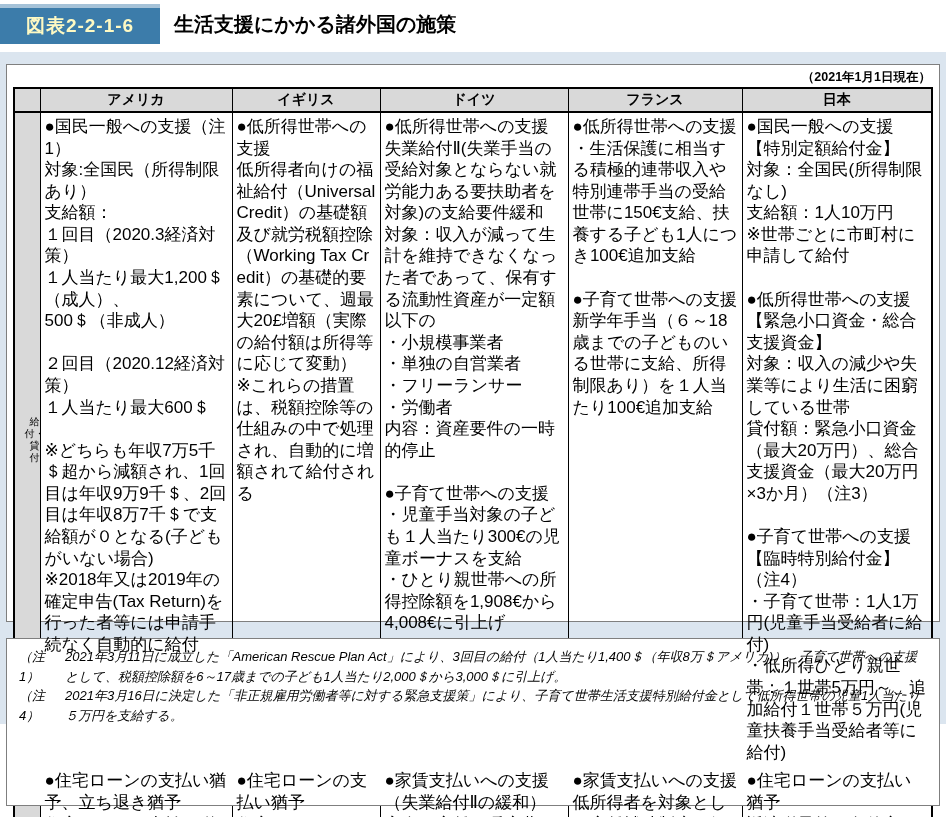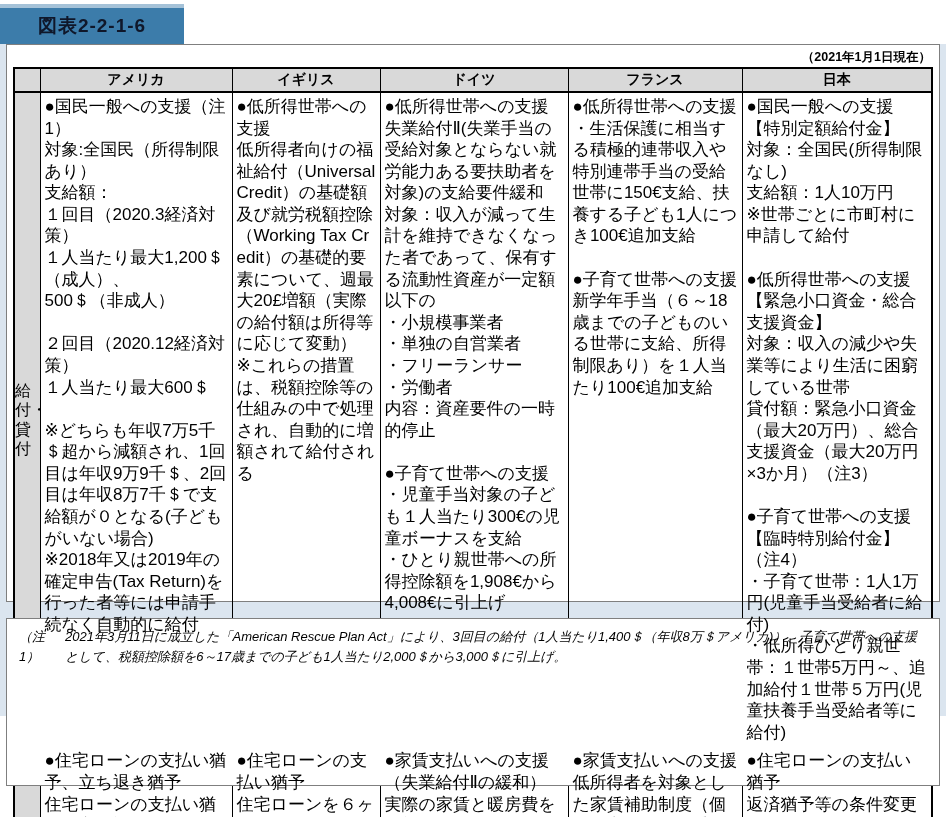--- a/index.html
+++ b/index.html
@@ -4,33 +4,33 @@
 <style>
   html,body{margin:0;padding:0;}
   body{
     width:946px;height:817px;overflow:hidden;background:#ffffff;
     font-family:"Liberation Sans","DejaVu Sans",sans-serif;
     color:#000;
   }
   
   .figure-header{display:flex;height:40px;margin-top:4px;}
   .figure-label{
-    width:184px;box-sizing:border-box;background:#3c7caa;color:#0f172a;
+    width:160px;box-sizing:border-box;background:#3c7caa;color:#fef9c3;
     border-top:4px solid #a5c2d8;
     display:flex;align-items:center;justify-content:center;
     font-weight:bold;font-size:19px;letter-spacing:1px;
   }
   .figure-title{
     flex:1;background:#fff;display:flex;align-items:center;
     padding-left:14px;font-weight:bold;font-size:20px;
   }
   
   .panel{
-    margin-top:0;background:#dbe5ef;height:672px;
-    box-sizing:border-box;padding:0 6px 0 6px;
+    margin-top:8px;background:#dbe5ef;height:672px;
+    box-sizing:border-box;padding:12px 6px 0 6px;
   }
   .white-box{
     background:#fff;border:1px solid #7f7f7f;box-sizing:border-box;
   }
   .table-box{height:558px;padding:2px 6px 0 6px;}
   .notes-box{margin-top:16px;height:168px;padding:8px 12px 0 12px;font-style:italic;}
   
   .date-note{
     text-align:right;font-weight:bold;font-size:12.5px;
     height:20px;line-height:20px;padding-right:2px;
@@ -39,22 +39,22 @@
   table.countries{
     width:100%;table-layout:fixed;border-collapse:collapse;
     border:2px solid #000;
   }
   table.countries th{
     background:#d9d9d9;font-weight:bold;font-size:14px;height:20px;
     border:1px solid #000;border-bottom:2px solid #000;padding:1px 2px;
   }
   table.countries td{border:1px solid #000;}
   td.stub{
-    background:#d9d9d9;text-align:left;vertical-align:middle;
-    font-size:16px;padding:0;
+    background:#d9d9d9;text-align:right;vertical-align:middle;
+    font-size:10px;padding:0;
   }
   td.stub .vtext{
     display:inline-block;width:15px;word-break:break-all;
     line-height:1.2;letter-spacing:0;
   }
   td.cell{
     vertical-align:top;padding:3px 4px;font-size:17px;line-height:1.27;
     white-space:pre-wrap;overflow:hidden;word-break:break-all;
   }
   tr.row-benefits{height:336px;}
@@ -62,20 +62,21 @@
   
   .note{display:flex;font-size:13px;line-height:1.5;}
   .note-label{width:46px;flex-shrink:0;}
   .note-text{flex:1;word-break:break-all;}
 </style>
 </head>
 <body>
 
 <div class="figure-header">
   <div class="figure-label">図表2-2-1-6</div>
+  <div class="figure-title">生活支援にかかる諸外国の施策</div>
 </div>
 
 <div class="panel">
 
   <div class="white-box table-box">
     <div class="date-note">（2021年1月1日現在）</div>
 
     <table class="countries">
       <colgroup>
         <col style="width:26px">
@@ -177,16 +178,20 @@
         </tr>
       </tbody>
     </table>
   </div>
 
   <div class="white-box notes-box">
     <div class="note">
       <span class="note-label">（注1）</span>
       <span class="note-text">2021年3月11日に成立した「American Rescue Plan Act」により、3回目の給付（1人当たり1,400＄（年収8万＄アメリカ)）、子育て世帯への支援として、税額控除額を6～17歳までの子ども1人当たり2,000＄から3,000＄に引上げ。</span>
     </div>
+    <div class="note">
+      <span class="note-label">（注4）</span>
+      <span class="note-text">2021年3月16日に決定した「非正規雇用労働者等に対する緊急支援策」により、子育て世帯生活支援特別給付金として低所得世帯の児童1人当たり５万円を支給する。</span>
+    </div>
 
   </div>
 
 </div>
 
 </body></html>

